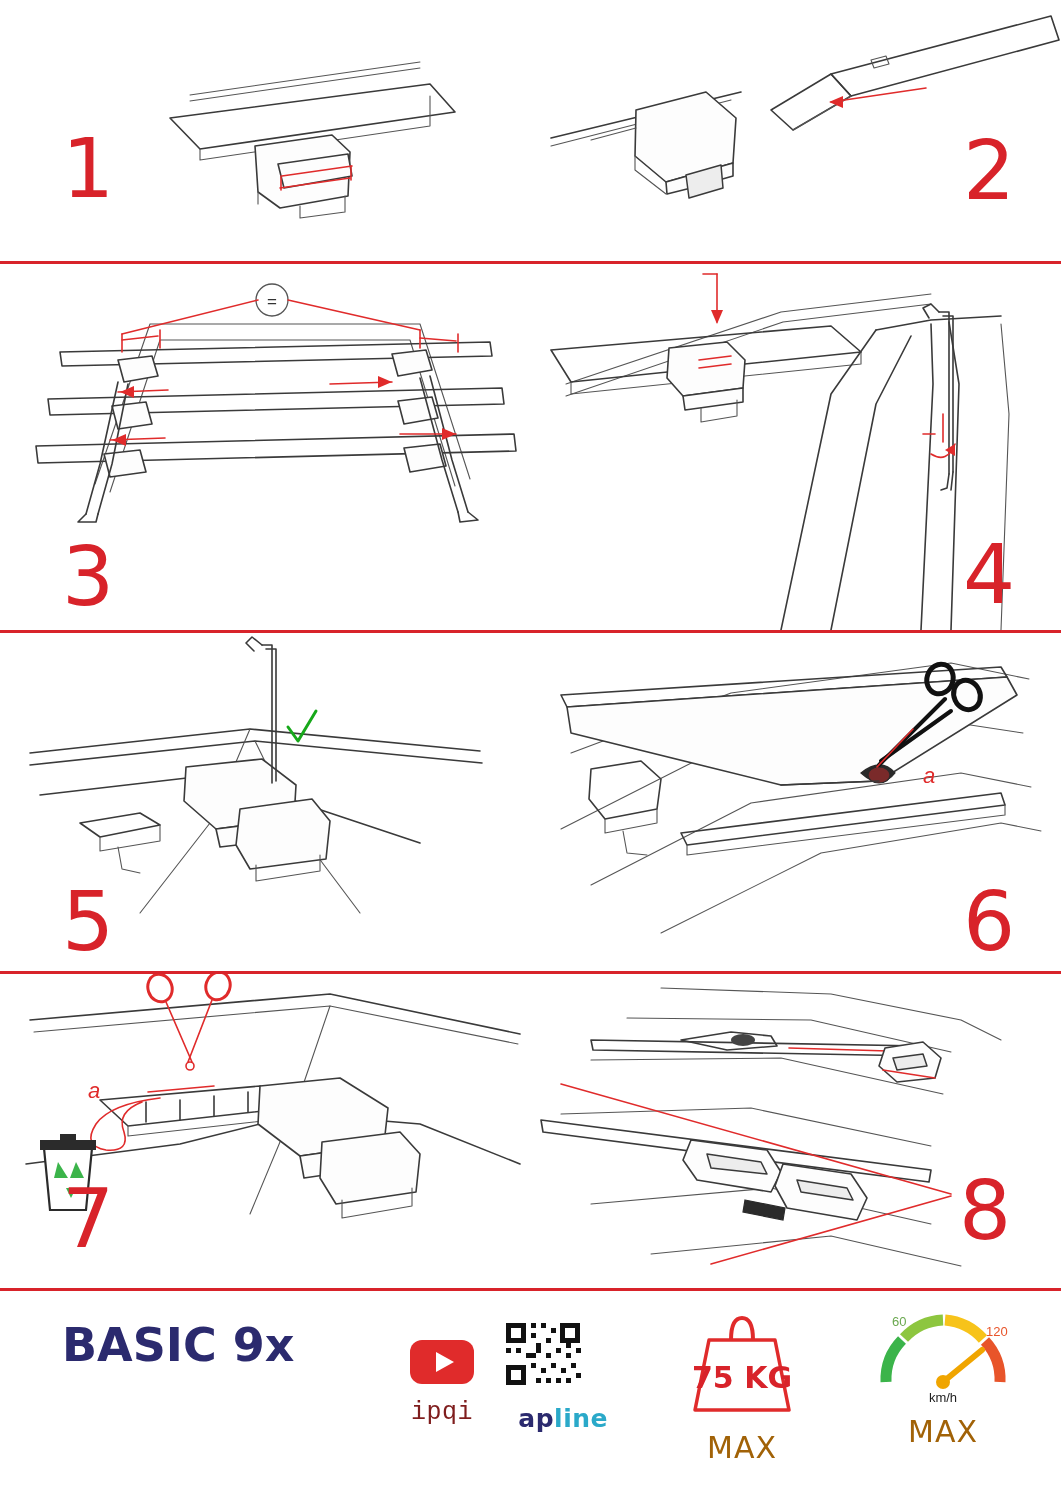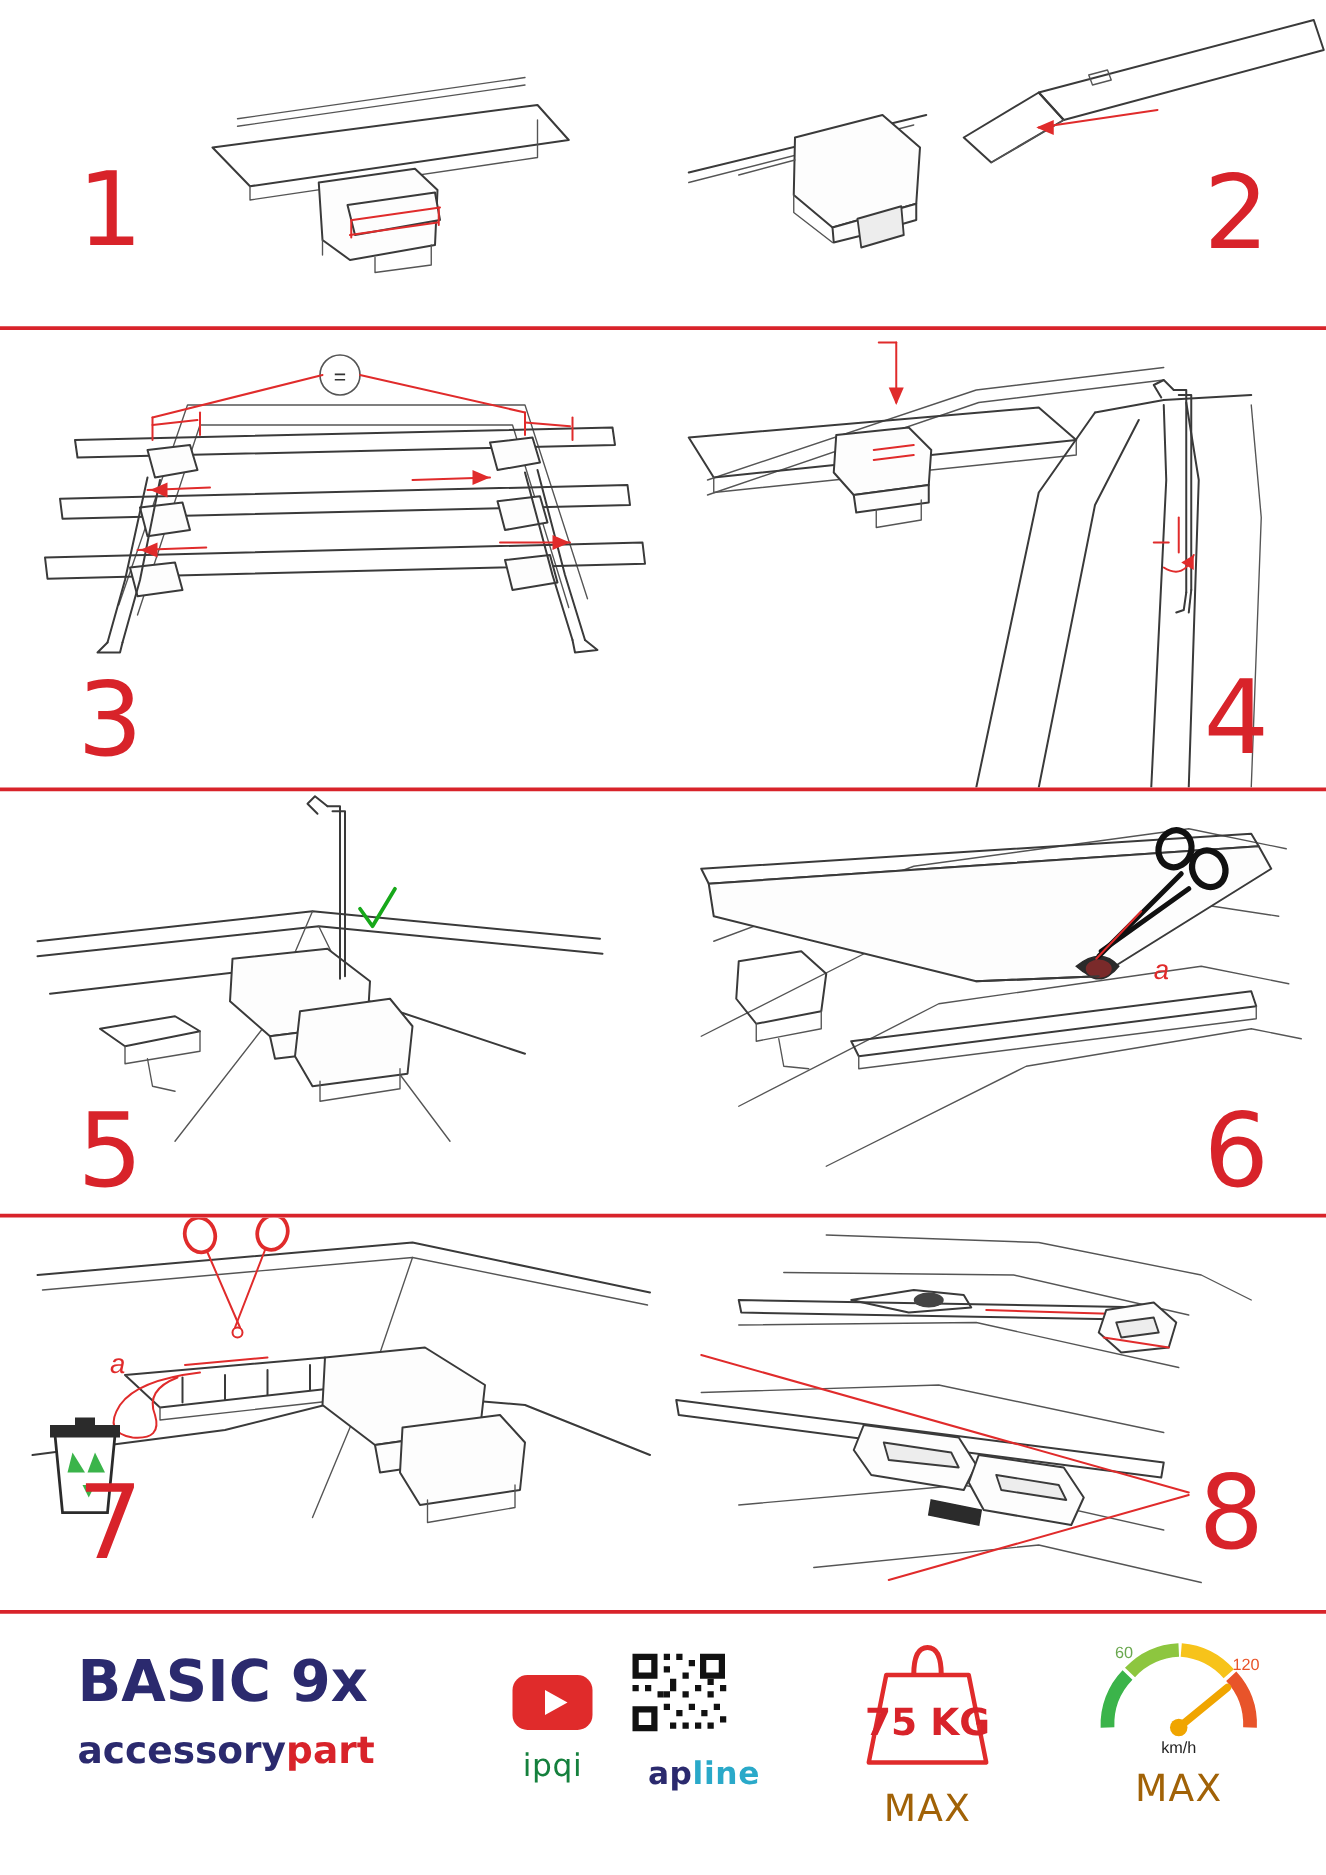--- a/index.html
+++ b/index.html
@@ -91,21 +91,21 @@
     text-align: center;
   }
   .logo-cap {
     margin-top: 10px;
     font-family: "DejaVu Sans", sans-serif;
     font-size: 25px;
     letter-spacing: 0.5px;
   }
   .cap-mdak { color: #4a4a4a; font-weight: 600; }
   .cap-mdak .k { color: #8a8a8a; }
-  .cap-ipqi { color: #15803d; font-weight: 400; }
+  .cap-ipqi { color: #7f1d1d; font-weight: 400; font-family: Liberation Mono, monospace; }
   .cap-apline { color: #2b2a6e; font-weight: 700; text-align: right; }
   .cap-apline .line { color: #2aa9c9; }
 
   .max-label {
     font-family: "DejaVu Sans", sans-serif;
     font-size: 30px;
     color: #a16207;
     text-align: center;
     margin-top: 4px;
     letter-spacing: 1px;
@@ -372,23 +372,20 @@
       <path class="red" d="M352 96 L404 104"></path>
     </svg>
     <div class="step-num" style="left:428px;top:196px">8</div>
   </div>
 
   <div class="footer">
 
     <div class="brand-block">
       <div class="brand-basic">
         <span>BASIC 9</span><span class="x">x</span>
-      </div>
-      <div class="brand-accessory">
-        <span class="a">accessory</span><span class="b">part</span>
       </div>
     </div>
 
 
     <div class="logo-item" style="left:392px;top:42px;width:100px">
       <svg width="100" height="56" viewBox="0 0 100 56">
         <rect x="18" y="8" width="64" height="44" rx="12" fill="#e02b2b"></rect>
         <path d="M44 20 L62 30 L44 40 Z" fill="#ffffff"></path>
       </svg>
       <div class="logo-cap cap-ipqi">ipqi</div>

